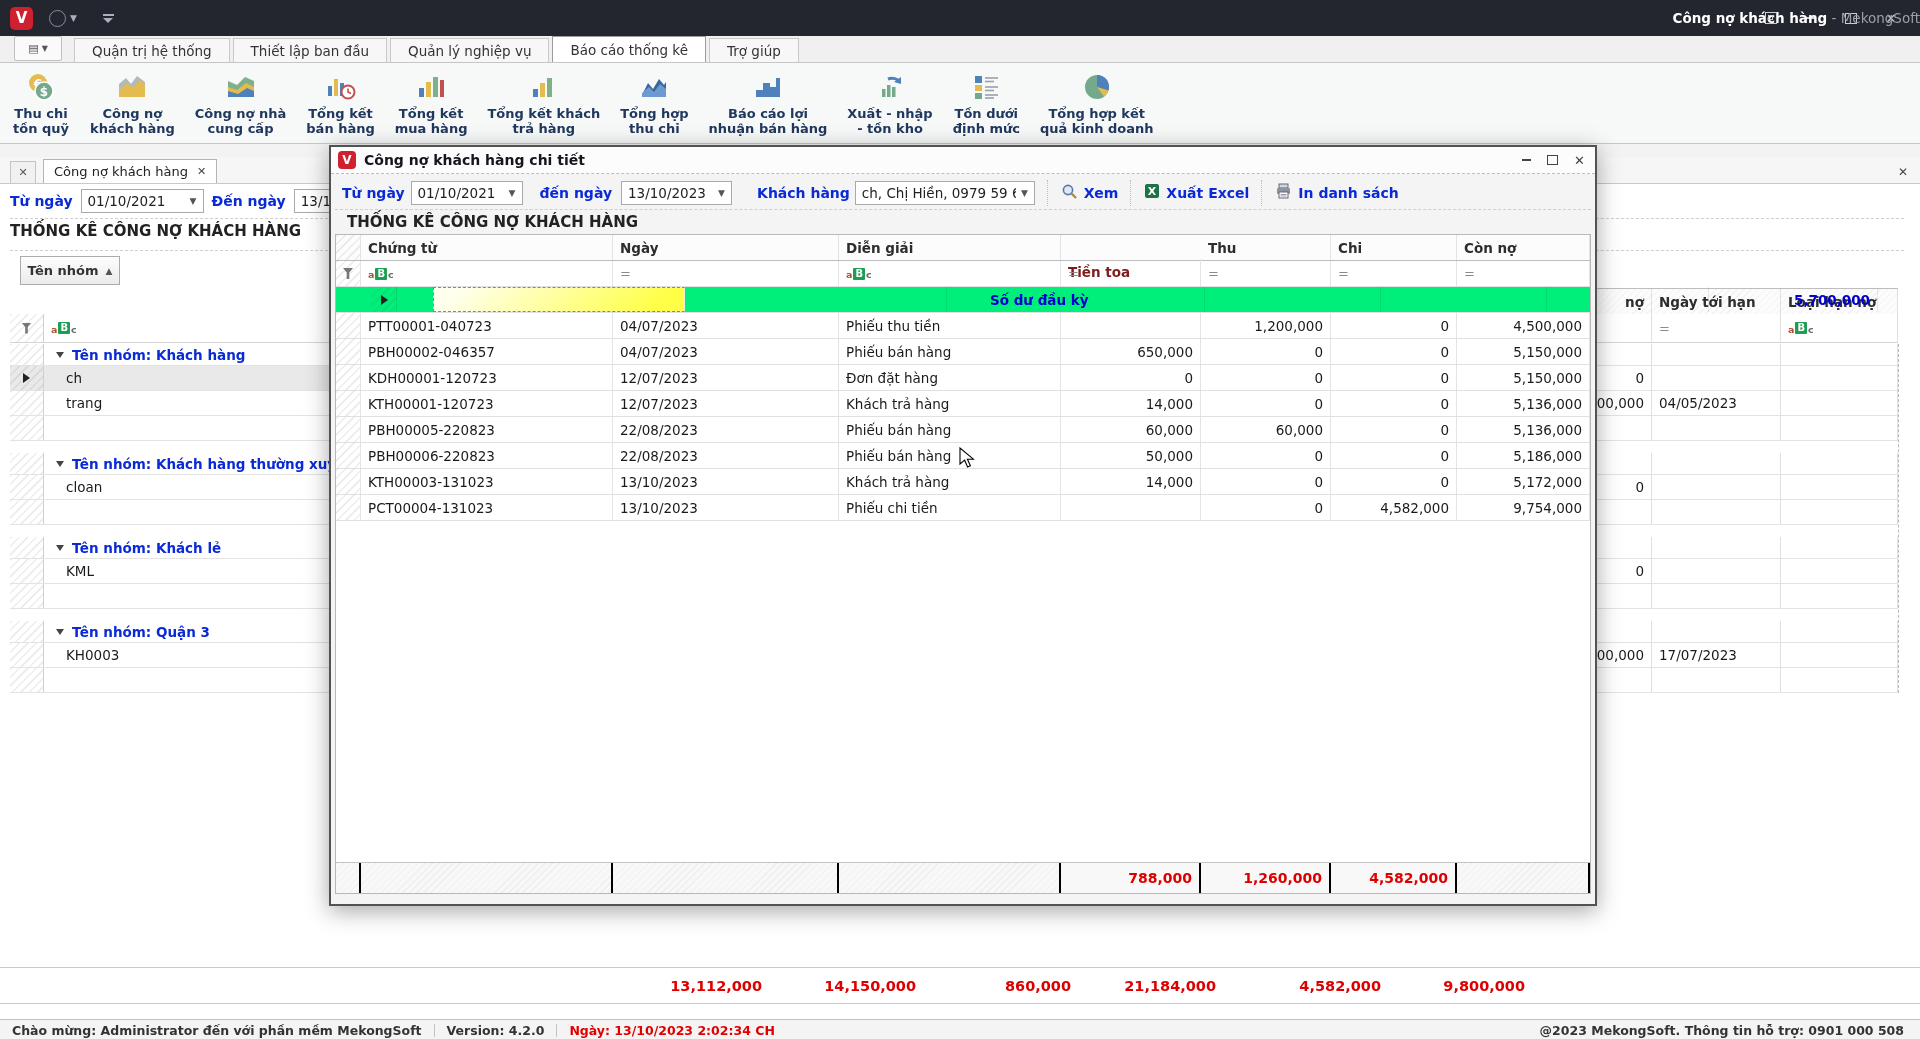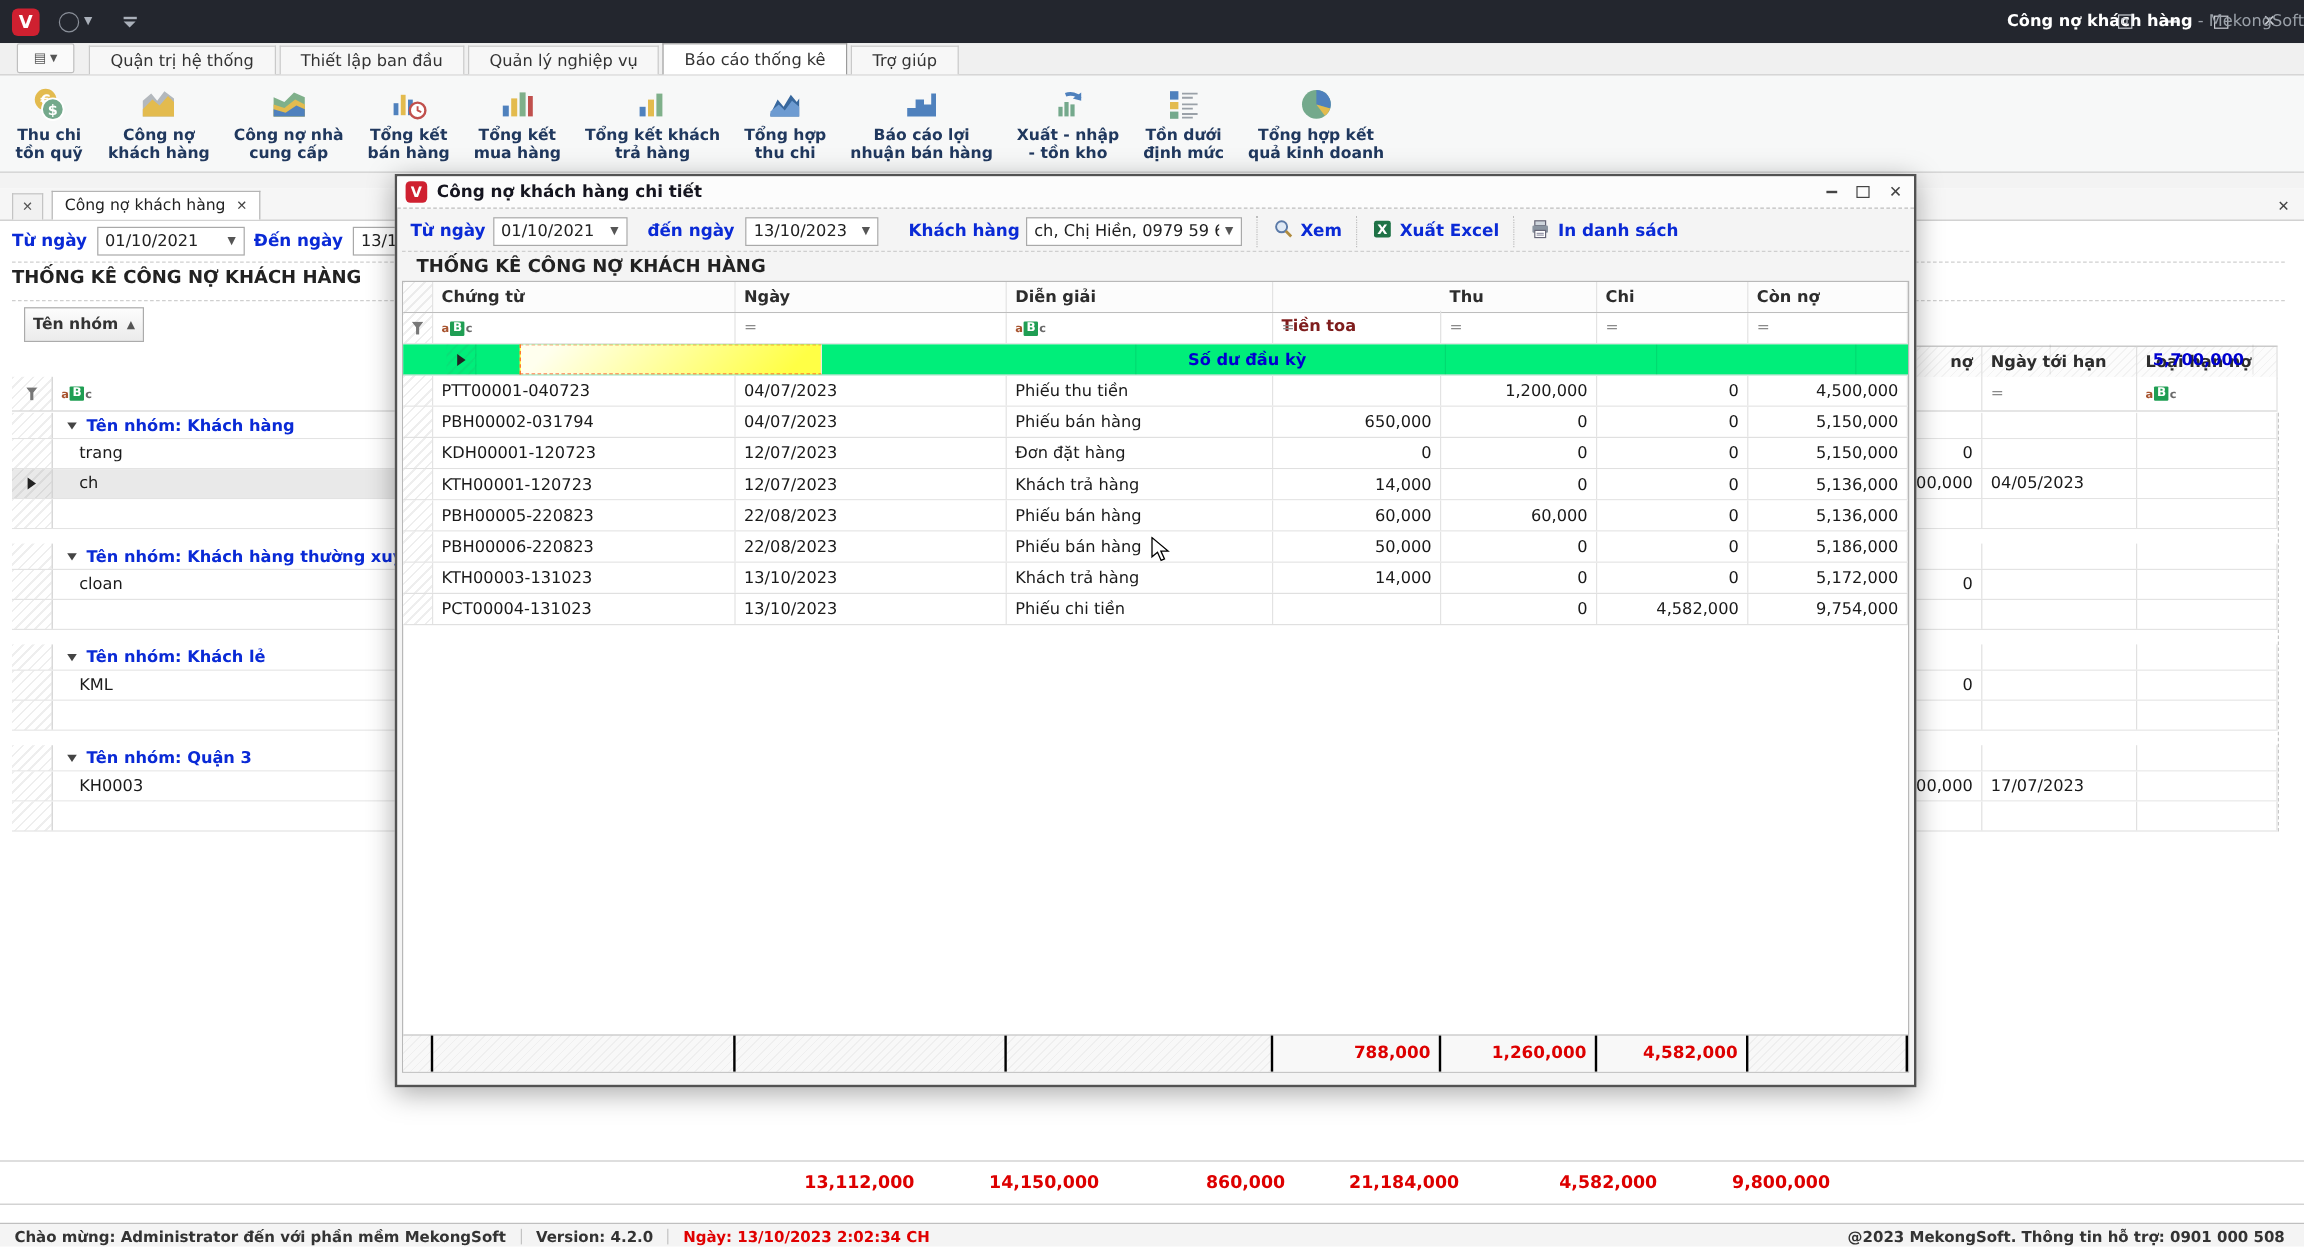--- a/index.html
+++ b/index.html
@@ -371,32 +371,32 @@
     </div>
   </div>
   <div id="lg-body" class="abs">
       <div class="lrow h-group">
         <div class="ic ind"></div>
         <div class="ct">
           <span class="grp-arrow"></span>
           <span class="grp-lbl">Tên nhóm: Khách hàng</span>
         </div>
       </div>
-      <div class="lrow h-data">
-        <div class="ic ind"></div>
-        <div class="ct">
-          <span class="code-txt">trang</span>
-        </div>
-      </div>
       <div class="lrow h-data selrow">
         <div class="ic ind">
           <div class="rowmark"></div>
         </div>
         <div class="ct">
           <span class="code-txt">ch</span>
+        </div>
+      </div>
+      <div class="lrow h-data">
+        <div class="ic ind"></div>
+        <div class="ct">
+          <span class="code-txt">trang</span>
         </div>
       </div>
       <div class="lrow h-empty">
         <div class="ic ind"></div>
         <div class="ct"></div>
       </div>
       <div class="lrow h-sep hatch"></div>
       <div class="lrow h-group">
         <div class="ic ind"></div>
         <div class="ct">
@@ -690,21 +690,21 @@
             <div class="dc " style="flex: 0 0 252px;">PTT00001-040723</div>
             <div class="dc " style="flex: 0 0 226px;">04/07/2023</div>
             <div class="dc " style="flex: 0 0 222px;">Phiếu thu tiền</div>
             <div class="dc num" style="flex: 0 0 140px;"></div>
             <div class="dc num" style="flex: 0 0 130px;">1,200,000</div>
             <div class="dc num" style="flex: 0 0 126px;">0</div>
             <div class="dc num" style="flex: 0 0 133px;">4,500,000</div>
           </div>
           <div class="drow">
             <div class="dc i ind" style="flex: 0 0 25px;"></div>
-            <div class="dc " style="flex: 0 0 252px;">PBH00002-031794</div>
+            <div class="dc " style="flex: 0 0 252px;">PBH00002-046357</div>
             <div class="dc " style="flex: 0 0 226px;">04/07/2023</div>
             <div class="dc " style="flex: 0 0 222px;">Phiếu bán hàng</div>
             <div class="dc num" style="flex: 0 0 140px;">650,000</div>
             <div class="dc num" style="flex: 0 0 130px;">0</div>
             <div class="dc num" style="flex: 0 0 126px;">0</div>
             <div class="dc num" style="flex: 0 0 133px;">5,150,000</div>
           </div>
           <div class="drow">
             <div class="dc i ind" style="flex: 0 0 25px;"></div>
             <div class="dc " style="flex: 0 0 252px;">KDH00001-120723</div>

